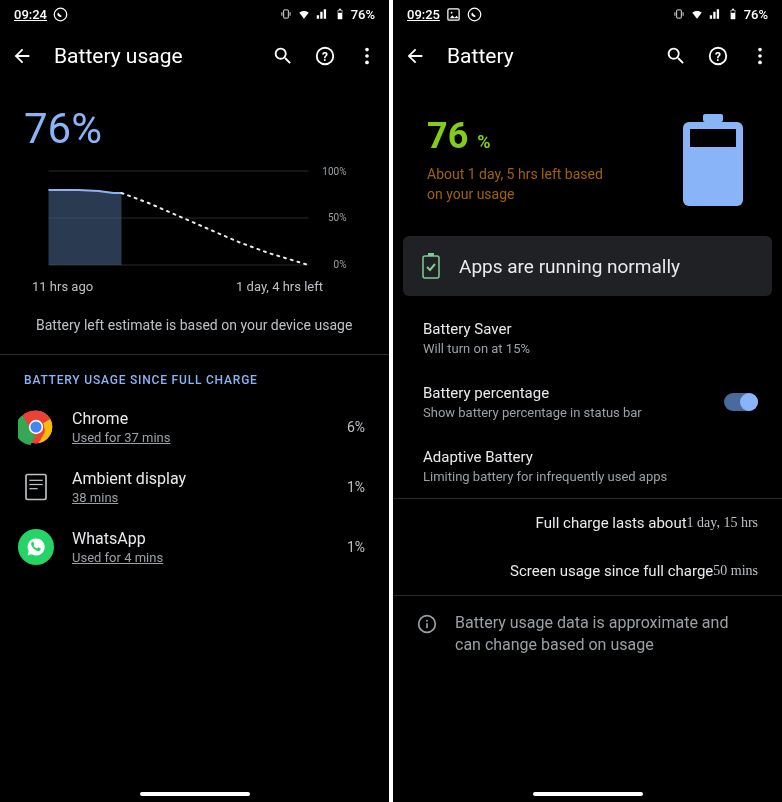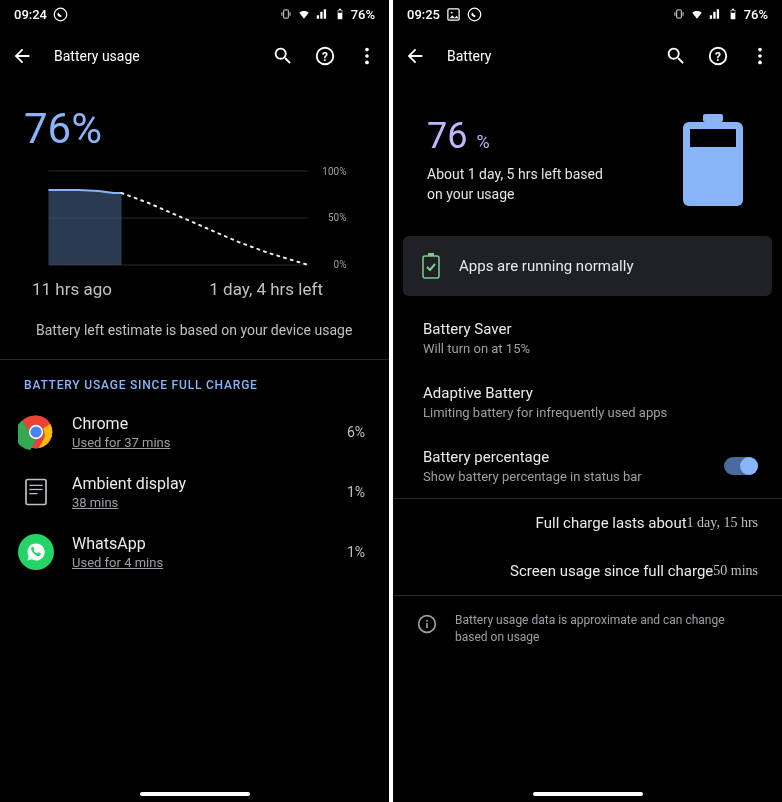--- a/index.html
+++ b/index.html
@@ -22,95 +22,95 @@
   .status-bar {
     height: 28px;
     display: flex;
     align-items: center;
     justify-content: space-between;
     padding: 0 14px;
     font-size: 13px;
     font-weight: 500;
     color: #fff;
   }
-  .status-left { display: flex; gap: 6px; }
+  .status-left { display: flex; gap: 6px; text-decoration: underline; }
   .status-right { display: flex; align-items: center; gap: 4px; }
   .status-right svg { width: 14px; height: 14px; }
   .app-bar {
     height: 56px;
     display: flex;
     align-items: center;
     padding: 0 10px;
     gap: 20px;
   }
   .app-bar-title {
     flex: 1;
-    font-size: 14px;
+    font-size: 21px;
     color: #fff;
     font-weight: 400;
   }
   .app-bar-actions { display: flex; align-items: center; gap: 18px; }
   .icon-btn { width: 24px; height: 24px; display:flex; align-items:center; justify-content:center; cursor:pointer; }
   .icon-btn svg { width: 22px; height: 22px; fill: #fff; }
 
   .big-pct { font-size: 42px; color: #8ab4f8; font-weight: 400; padding: 20px 0 10px 24px; }
 
   .chart-box { position: relative; margin: 0 24px 12px 32px; }
   .chart-svg { width: 100%; height: 110px; display:block; }
-  .chart-caption { display:flex; justify-content:space-between; font-size:17px; color:#bdc1c6; margin-top:6px; padding-right: 42px;}
+  .chart-caption { display:flex; justify-content:space-between; font-size:13px; color:#bdc1c6; margin-top:6px; padding-right: 42px;}
   .estimate-note { font-size: 14px; color: #bdc1c6; padding: 10px 24px 18px 36px; line-height: 1.4; }
 
   .divider { height: 1px; background: #2a2a2a; }
 
   .section-header { font-size: 12px; color: #8ab4f8; letter-spacing: 0.8px; padding: 18px 24px 10px 24px; font-weight: 500; }
 
   .list-row { display:flex; align-items:center; padding: 12px 24px 12px 18px; gap: 18px; }
   .app-icon { width: 36px; height: 36px; border-radius: 50%; display:flex; align-items:center; justify-content:center; flex-shrink:0; }
   .row-text { flex:1; }
   .row-title { font-size: 16px; color: #e8eaed; }
   .row-sub { font-size: 13px; color: #9aa0a6; margin-top: 2px; text-decoration: underline; }
   .row-val { font-size: 14px; color: #bdc1c6; }
 
   .home-indicator { position:absolute; bottom:6px; left:50%; transform:translateX(-50%); width:110px; height:4px; background:#fff; border-radius:2px; }
 
   
   .battery-hero { display:flex; align-items:center; justify-content:space-between; padding: 30px 34px 30px 34px; }
   .hero-left { }
-  .hero-pct { font-size: 36px; color:#c4b5fd; font-weight:400; }
+  .hero-pct { font-size: 36px; color:#84cc16; font-weight:700; }
   .hero-pct .pct-sign { font-size: 18px; }
-  .hero-sub { font-size: 14px; color:#e5e5e5; margin-top:8px; max-width:180px; line-height:1.4; }
+  .hero-sub { font-size: 14px; color:#a16207; margin-top:8px; max-width:180px; line-height:1.4; }
   .hero-batt { width: 70px; height: 92px; }
 
   .card {
     background: #202124;
     border-radius: 6px;
     margin: 0 10px;
     padding: 16px 18px;
     display:flex;
     align-items:center;
     gap: 18px;
   }
   .card-text { flex:1; }
-  .card-title { font-size: 15px; color:#e8eaed; }
+  .card-title { font-size: 19px; color:#e8eaed; }
   .card-sub { font-size: 13px; color:#9aa0a6; margin-top:3px; }
 
   .setting-row { padding: 14px 24px 14px 30px; display:flex; align-items:center; }
   .setting-text { flex:1; }
   .setting-title { font-size: 15px; color:#e8eaed; }
   .setting-sub { font-size: 13px; color:#9aa0a6; margin-top:3px; }
   .toggle { width: 34px; height: 18px; background:#5f6368; border-radius:9px; position:relative; }
   .toggle.on { background:#4a6a9e; }
   .toggle-thumb { width:18px; height:18px; background:#8ab4f8; border-radius:50%; position:absolute; top:0; right:0; }
 
   .stat-row { padding: 15px 24px 15px 30px; display:flex; align-items:center; justify-content:flex-end; }
   .stat-label { font-size: 15px; color:#e8eaed; }
   .stat-val { font-size: 14px; color:#bdc1c6;font-family:Liberation Serif, serif; }
 
   .info-row { display:flex; padding: 16px 24px 16px 24px; gap:18px; }
-  .info-text { font-size: 12px; color:#9aa0a6; line-height:1.4; flex:1; }
+  .info-text { font-size: 16px; color:#9aa0a6; line-height:1.4; flex:1; }
 </style>
 </head>
 <body>
 
 <div class="phone">
   <div class="status-bar">
     <div class="status-left">
       <span>09:24</span>
       <svg viewBox="0 0 24 24" width="15" height="15" fill="#fff">
           <circle cx="12" cy="12" r="10" fill="none" stroke="#fff" stroke-width="2"></circle>
@@ -338,33 +338,33 @@
 
   <div class="setting-row" style="margin-top:10px;">
     <div class="setting-text">
       <div class="setting-title">Battery Saver</div>
       <div class="setting-sub">Will turn on at 15%</div>
     </div>
   </div>
 
   <div class="setting-row">
     <div class="setting-text">
-      <div class="setting-title">Adaptive Battery</div>
-      <div class="setting-sub">Limiting battery for infrequently used apps</div>
-    </div>
-  </div>
-
-  <div class="setting-row">
-    <div class="setting-text">
       <div class="setting-title">Battery percentage</div>
       <div class="setting-sub">Show battery percentage in status bar</div>
     </div>
     <div class="toggle on">
         <div class="toggle-thumb"></div>
       </div>
+  </div>
+
+  <div class="setting-row">
+    <div class="setting-text">
+      <div class="setting-title">Adaptive Battery</div>
+      <div class="setting-sub">Limiting battery for infrequently used apps</div>
+    </div>
   </div>
 
   <div class="divider"></div>
 
   <div class="stat-row">
     <span class="stat-label">Full charge lasts about</span>
     <span class="stat-val">1 day, 15 hrs</span>
   </div>
   <div class="stat-row">
     <span class="stat-label">Screen usage since full charge</span>

